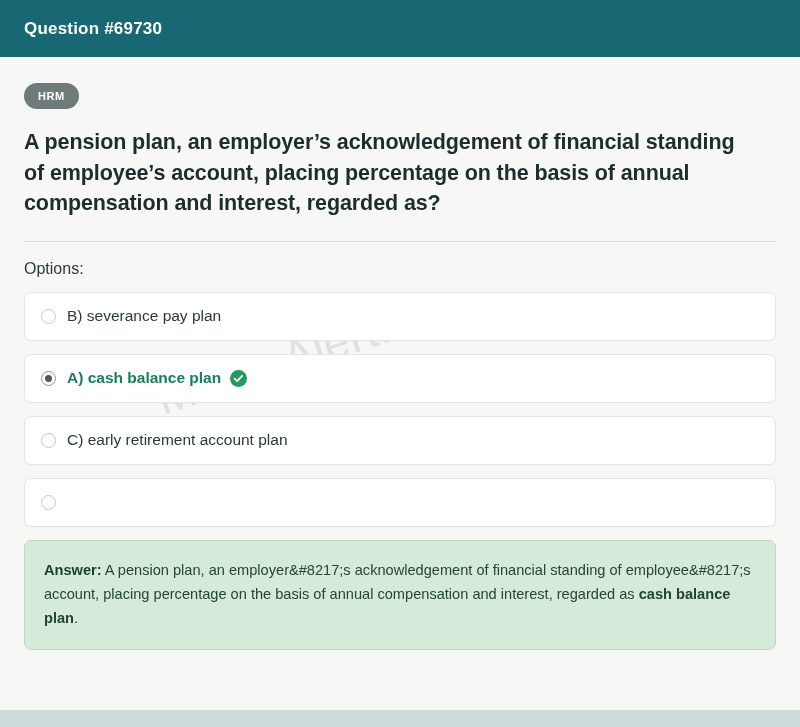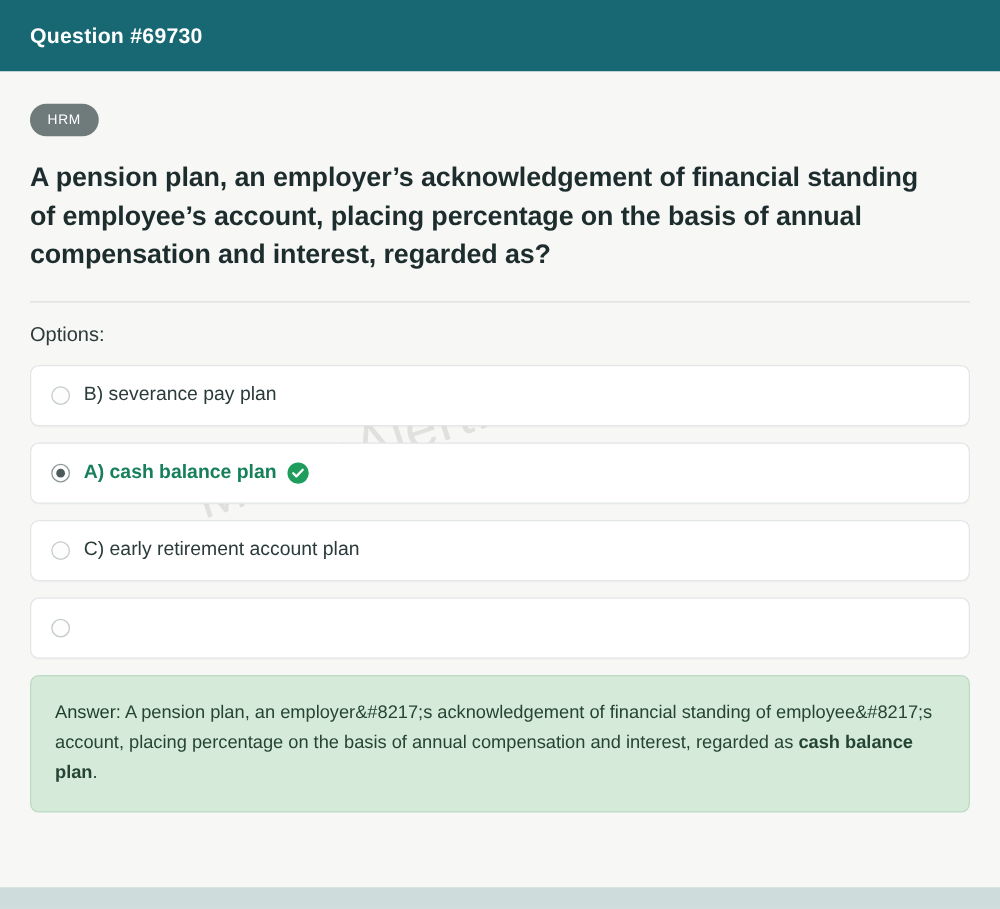--- a/index.html
+++ b/index.html
@@ -57,21 +57,21 @@
     font-weight: normal;
     pointer-events: none;
     white-space: nowrap;
     letter-spacing: 0.5px;
   }
   .tag {
     display: inline-block;
     background: #6f7b7b;
     color: #ffffff;
     font-size: 11px;
-    font-weight: normal;
+    font-weight: bold;
     letter-spacing: 0.6px;
     padding: 7px 14px;
     border-radius: 16px;
   }
   .question {
     margin: 18px 0 0 0;
     font-size: 21.5px;
     line-height: 1.42;
     color: #1d2d2d;
     font-weight: bold;
@@ -150,21 +150,21 @@
     margin-top: 9px;
     background: #d5ead9;
     border: 1px solid #bcd9c3;
     border-radius: 7px;
     padding: 17px 19px 19px 19px;
     font-size: 14.6px;
     line-height: 1.65;
     color: #254433;
   }
   .answer-label {
-    font-weight: normal;
+    font-weight: bold;
     color: #1b3d2a;
   }
   .answer-strong {
     font-weight: bold;
   }
   .footer-strip {
     position: absolute;
     left: 0;
     top: 710px;
     width: 800px;

